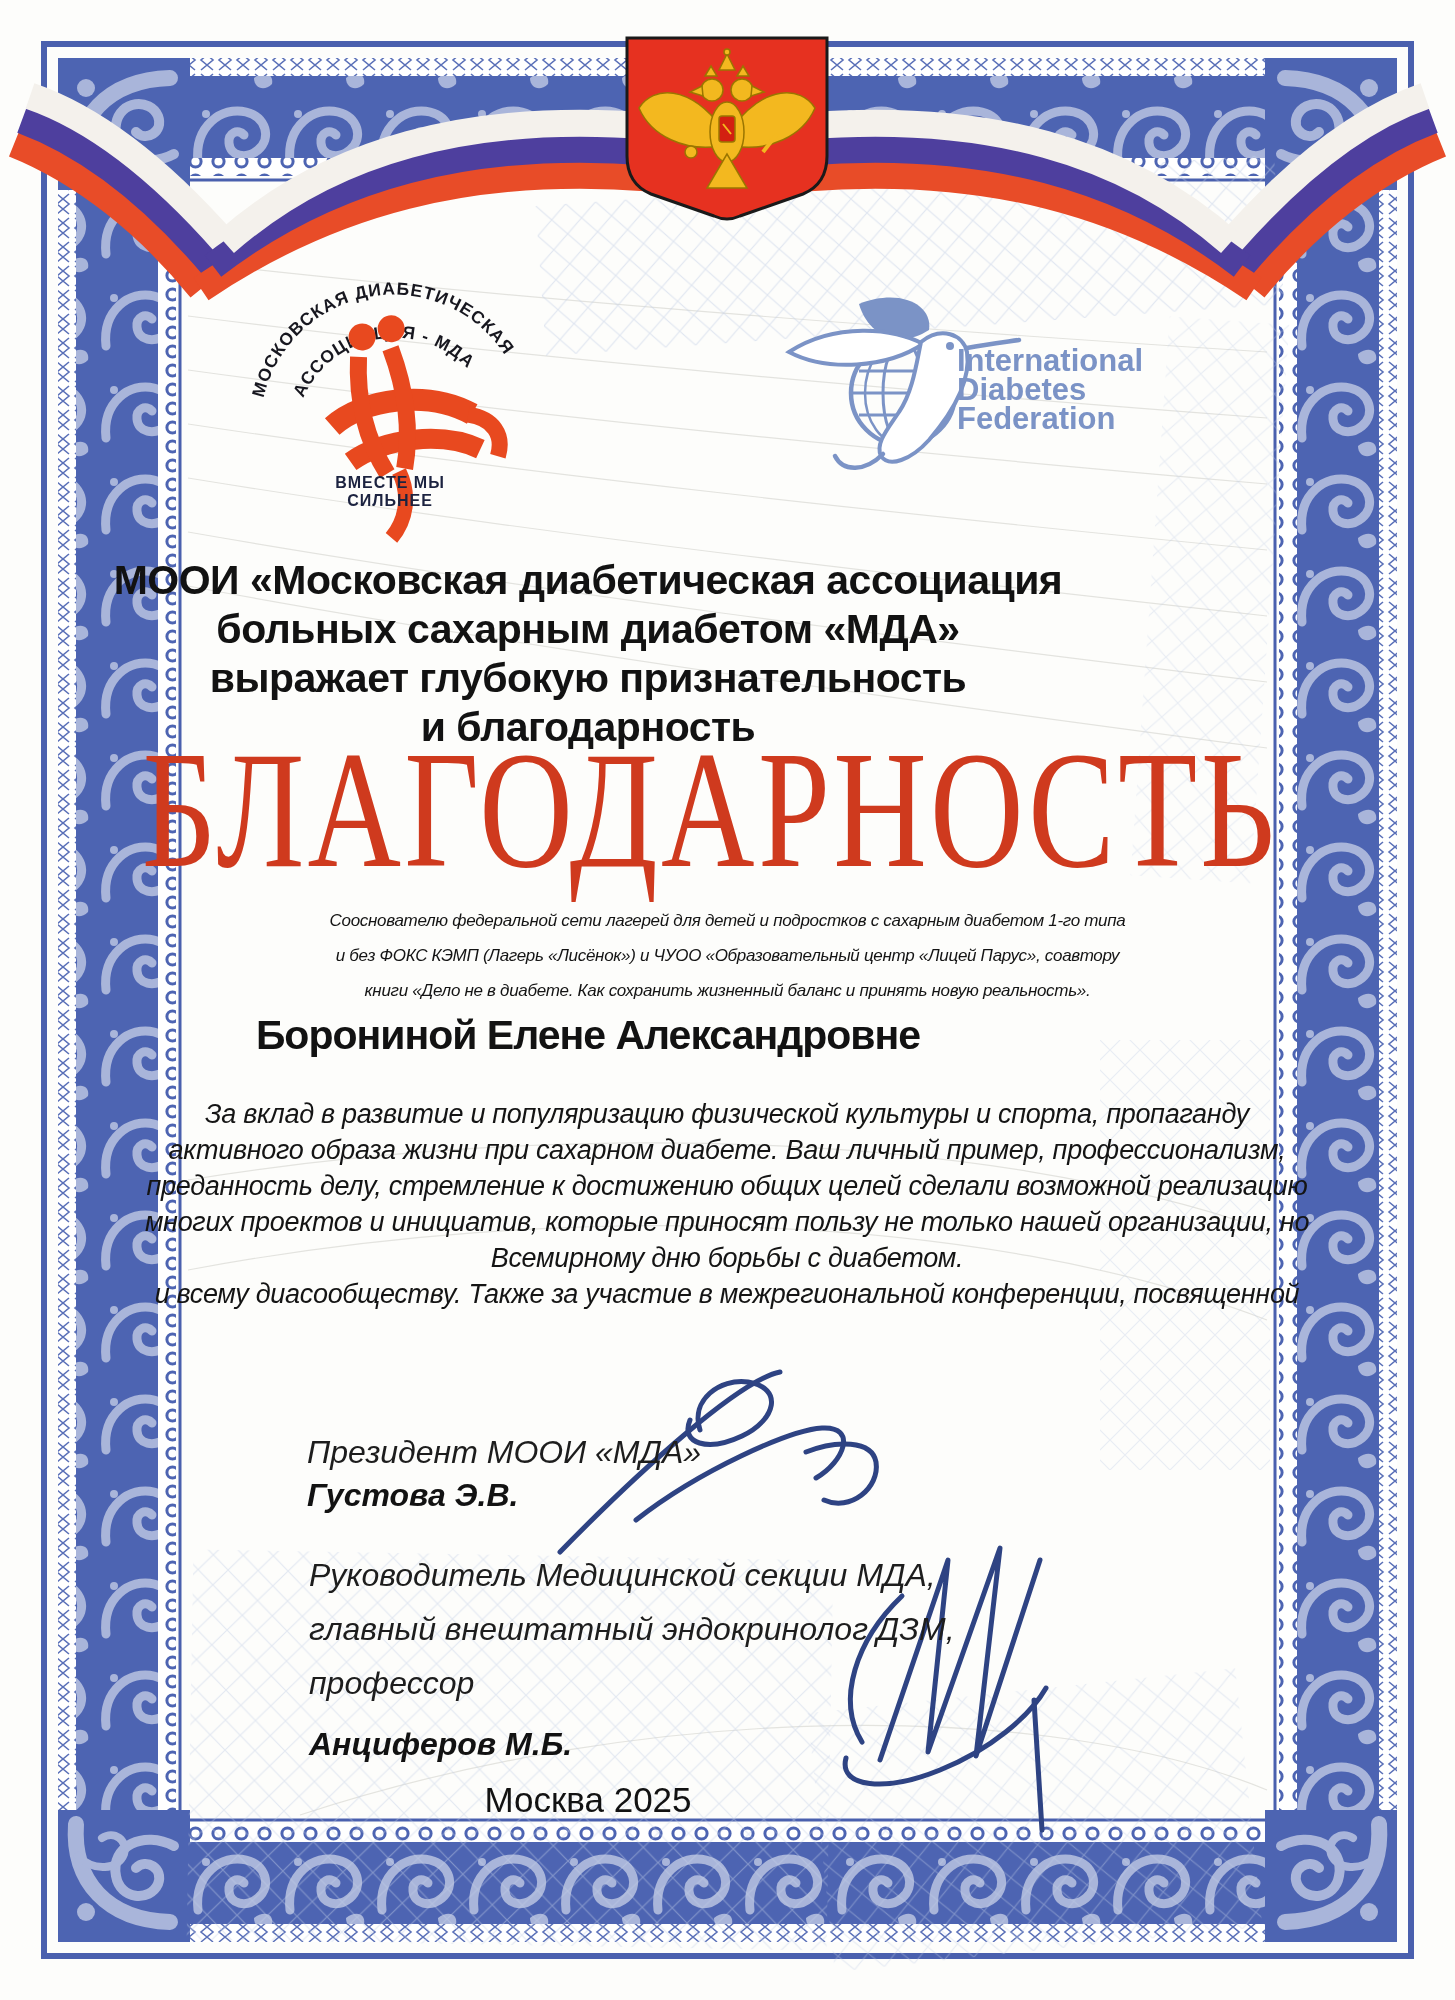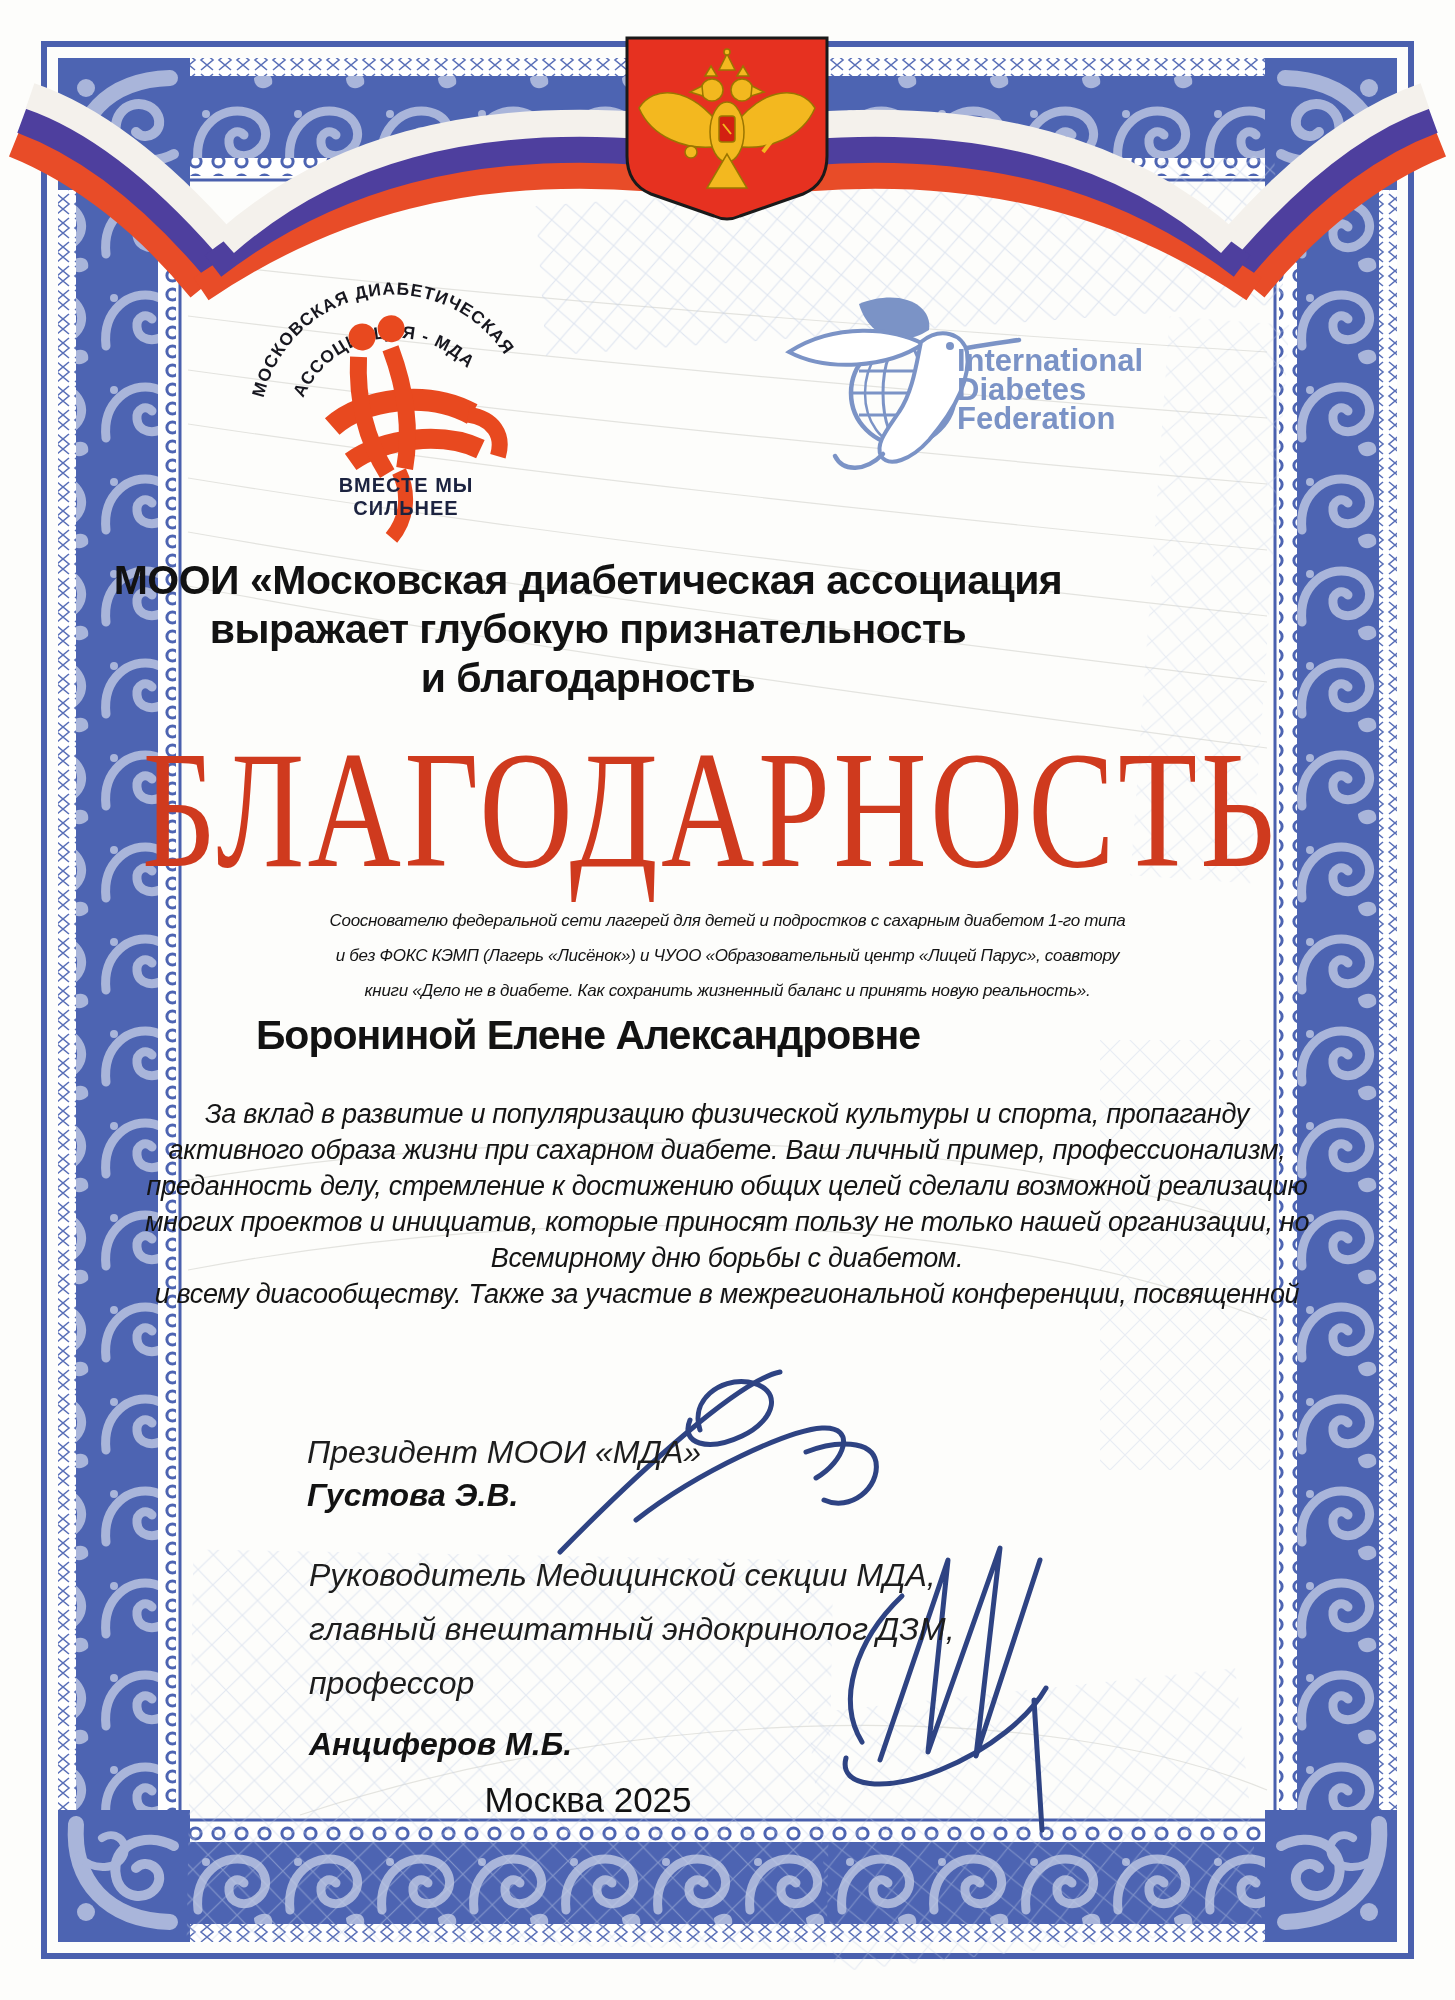--- a/index.html
+++ b/index.html
@@ -20,22 +20,22 @@
   .recipient{top:1012px;font-weight:bold;font-size:41px;letter-spacing:-1px;color:#121212;}
   .bodytxt{top:1096px;left:137px;width:1180px;text-align:center;font-style:italic;
            font-size:27px;line-height:36px;letter-spacing:-0.3px;color:#141414;}
   .sig-role{font-style:italic;font-size:32px;line-height:54px;color:#1d1d1d;}
   .sig-person{font-style:italic;font-weight:bold;font-size:32px;color:#121212;}
   .sig1-role{left:307px;top:1425px;}
   .sig1-person{left:307px;top:1477px;}
   .sig2-roles{left:309px;top:1548px;}
   .sig2-person{left:309px;top:1726px;}
   .footer{top:1780px;font-weight:normal;font-size:35px;color:#121212;}
-  .mda-slogan{left:324px;top:474px;width:164px;text-align:center;font-weight:bold;
-              font-size:20px;letter-spacing:1px;color:#1c2340;}
+  .mda-slogan{left:308px;top:474px;width:164px;text-align:center;font-weight:bold;
+              font-size:16px;letter-spacing:1px;color:#1c2340;}
   .idf-wordmark{left:957px;top:346px;font-weight:bold;font-size:31px;line-height:29px;
                 color:#7b93c6;letter-spacing:0;}
 </style>
 </head>
 <body>
 
 <div class="page">
 
   <svg class="decor" width="1455" height="2000" viewBox="0 0 1455 2000">
     <defs>
@@ -207,20 +207,21 @@
     <div class="txt mda-slogan">ВМЕСТЕ МЫ СИЛЬНЕЕ</div>
 
     <div class="txt idf-wordmark">
       <div>International</div>
       <div>Diabetes</div>
       <div>Federation</div>
     </div>
 
     <div class="txt center org-header">
       <div>МООИ «Московская диабетическая ассоциация</div>
+      <div>больных сахарным диабетом «МДА»</div>
       <div>выражает глубокую признательность</div>
       <div>и благодарность</div>
     </div>
 
     <div class="txt center title-wrap">
       <span class="title-inner">БЛАГОДАРНОСТЬ</span>
     </div>
 
     <div class="txt intro">
       <div>Сооснователю федеральной сети лагерей для детей и подростков с сахарным диабетом 1-го типа</div>

